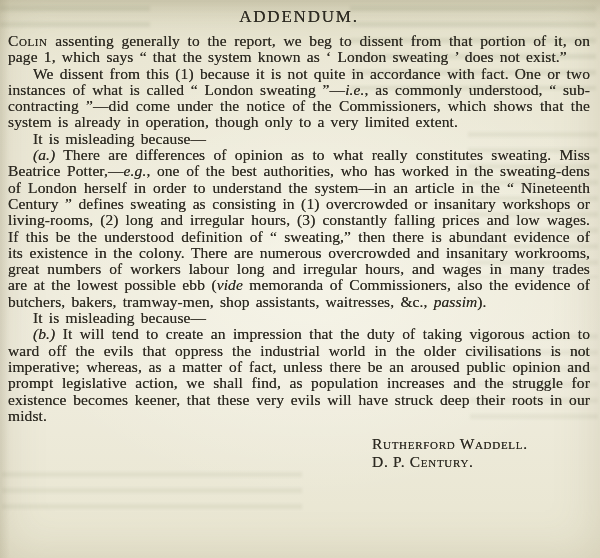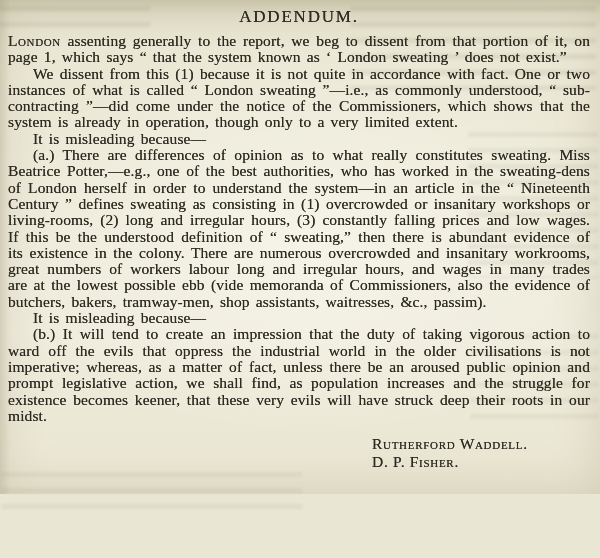--- a/index.html
+++ b/index.html
@@ -4,21 +4,21 @@
 <style>
   html, body { margin: 0; padding: 0; }
   body {
     width: 600px; height: 558px;
     overflow: hidden;
     font-family: "Liberation Serif", "DejaVu Serif", serif;
     background: #e9e6d3;
   }
   .page {
     position: relative;
-    width: 600px; height: 494px;
+    width: 600px; height: 558px;
     box-sizing: border-box;
     padding: 4px 10px 0 8px;
     color: #2d2a22;
     background:
       linear-gradient(180deg, rgba(120,115,80,0.16) 0, rgba(120,115,80,0.04) 14px, rgba(0,0,0,0) 30px),
       linear-gradient(90deg, rgba(110,105,70,0.14) 0, rgba(0,0,0,0) 10px),
       radial-gradient(ellipse 70% 55% at 52% 48%, rgba(255,255,248,0.45), rgba(0,0,0,0) 75%),
       linear-gradient(180deg, #e2dfc8 0%, #eae7d4 10%, #edead9 38%, #efecdd 68%, #e8e5d0 100%);
     box-shadow: inset 0 0 46px rgba(135,125,85,0.22);
   }
@@ -52,21 +52,21 @@
     margin: 0;
     text-align: justify;
     font-size: 15.5px;
     line-height: 16.3px;
     word-spacing: 2.2px;
     letter-spacing: .1px;
     text-shadow: 0 0 .45px rgba(44,41,32,.8);
   }
   .indent { text-indent: 25px; }
   .smallcaps { font-variant: small-caps; letter-spacing: .6px; }
-  .italic { }
+  .italic { font-style: italic; }
   .signatures {
     position: relative;
     margin: 11px 0 0 364px;
     font-size: 15.5px;
     line-height: 17.5px;
     font-variant: small-caps;
     letter-spacing: .7px;
     text-shadow: 0 0 .45px rgba(44,41,32,.8);
   }
 </style>
@@ -76,25 +76,25 @@
 <div class="page">
   <div class="ghost g1"></div>
   <div class="ghost g2"></div>
   <div class="ghost g3"></div>
   <div class="ghost g4"></div>
   <div class="ghost g5"></div>
 
   <div class="title">ADDENDUM.</div>
 
   <div class="body-text">
-      <p class=""><span class="smallcaps">London</span><span> assenting generally to the report, we beg to dissent from that portion of it, on page 1, which says “ that the system known as ‘ London sweating ’ does not exist.”</span></p>
+      <p class=""><span class="smallcaps">Colin</span><span> assenting generally to the report, we beg to dissent from that portion of it, on page 1, which says “ that the system known as ‘ London sweating ’ does not exist.”</span></p>
       <p class="indent"><span>We dissent from this (1) because it is not quite in accordance with fact. One or two instances of what is called “ London sweating ”—</span><span class="italic">i.e.</span><span>, as commonly understood, “ sub-contracting ”—did come under the notice of the Commissioners, which shows that the system is already in operation, though only to a very limited extent.</span></p>
       <p class="indent"><span>It is misleading because—</span></p>
       <p class="indent"><span class="italic">(a.)</span><span> There are differences of opinion as to what really constitutes sweating. Miss Beatrice Potter,—</span><span class="italic">e.g.</span><span>, one of the best authorities, who has worked in the sweating-dens of London herself in order to understand the system—in an article in the “ Nineteenth Century ” defines sweating as consisting in (1) overcrowded or insanitary workshops or living-rooms, (2) long and irregular hours, (3) constantly falling prices and low wages. If this be the understood definition of “ sweating,” then there is abundant evidence of its existence in the colony. There are numerous overcrowded and insanitary workrooms, great numbers of workers labour long and irregular hours, and wages in many trades are at the lowest possible ebb (</span><span class="italic">vide</span><span> memoranda of Commissioners, also the evidence of butchers, bakers, tramway-men, shop assistants, waitresses, &amp;c., </span><span class="italic">passim</span><span>).</span></p>
       <p class="indent"><span>It is misleading because—</span></p>
       <p class="indent"><span class="italic">(b.)</span><span> It will tend to create an impression that the duty of taking vigorous action to ward off the evils that oppress the industrial world in the older civilisations is not imperative; whereas, as a matter of fact, unless there be an aroused public opinion and prompt legislative action, we shall find, as population increases and the struggle for existence becomes keener, that these very evils will have struck deep their roots in our midst.</span></p>
     </div>
 
   <div class="signatures">
       <div>Rutherford Waddell.</div>
-      <div>D. P. Fisher.</div>
+      <div>D. P. Century.</div>
     </div>
 </div>
 
 </body></html>

